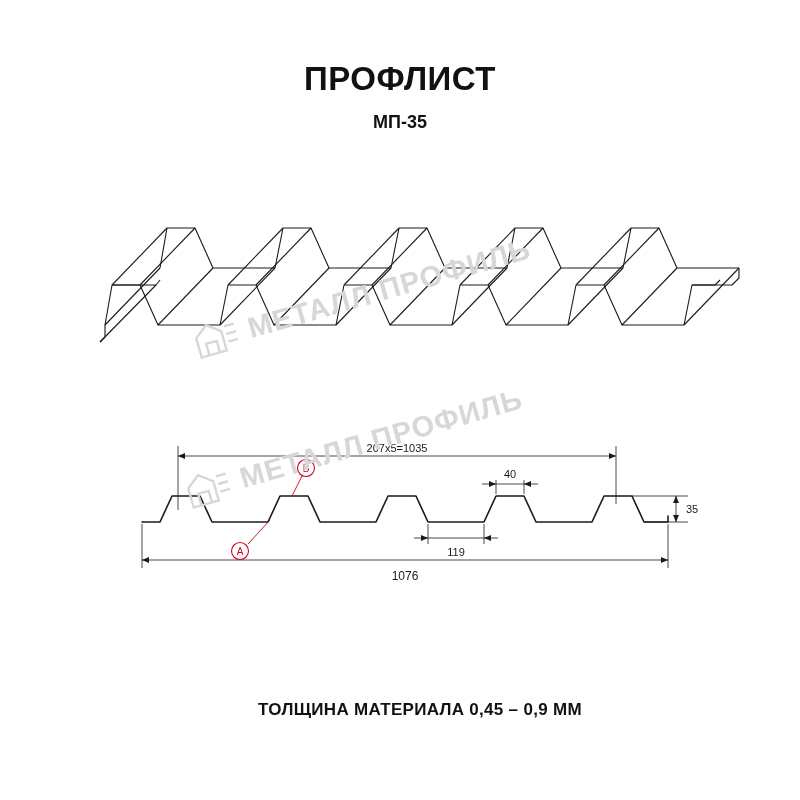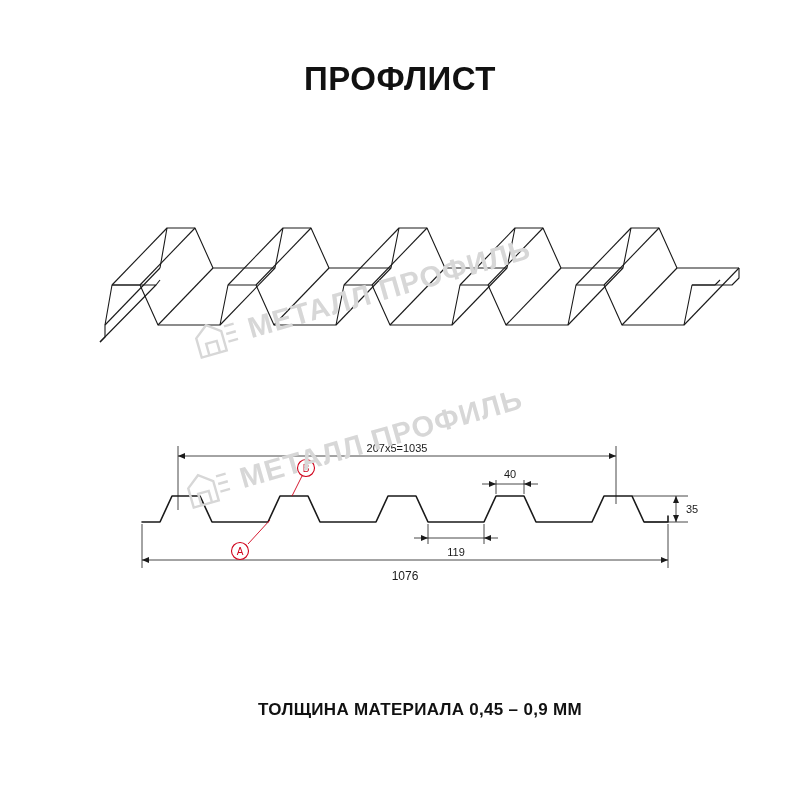--- a/index.html
+++ b/index.html
@@ -86,20 +86,21 @@
   svg { overflow: visible; }
   text { font-family: "Liberation Sans", sans-serif; }
 </style>
 </head>
 <body>
 
 <div class="page">
 
   <div class="title-block">
     <div class="title">ПРОФЛИСТ</div>
+    <div class="subtitle">МП-35</div>
   </div>
 
   <div class="iso-wrap">
     <svg width="680" height="160" viewBox="0 0 680 160">
       <g fill="none" stroke="#1a1a1a" stroke-width="1.1" stroke-linejoin="round">
 
         <path d="M45 135 L52 95 L80 95 L98 135 L160 135 L168 95 L196 95 L214 135 L276 135 L284 95 L312 95 L330 135 L392 135 L400 95 L428 95 L446 135 L508 135 L516 95 L544 95 L562 135 L624 135 L632 95 L655 95"></path>
 
         <path d="M100 78 L107 38 L135 38 L153 78 L215 78 L223 38 L251 38 L269 78 L331 78 L339 38 L367 38 L385 78 L447 78 L455 38 L483 38 L501 78 L563 78 L571 38 L599 38 L617 78 L679 78"></path>
 

